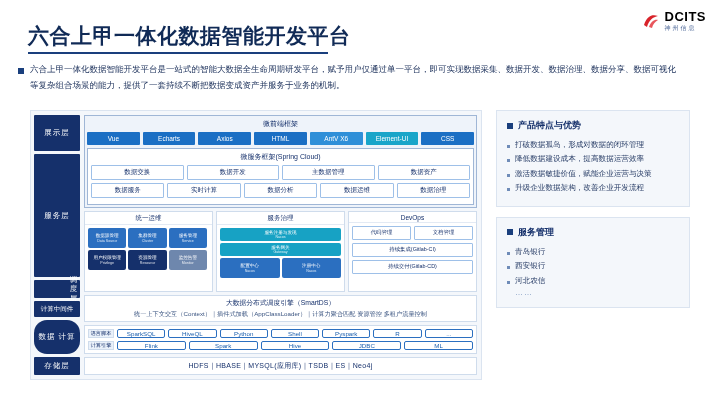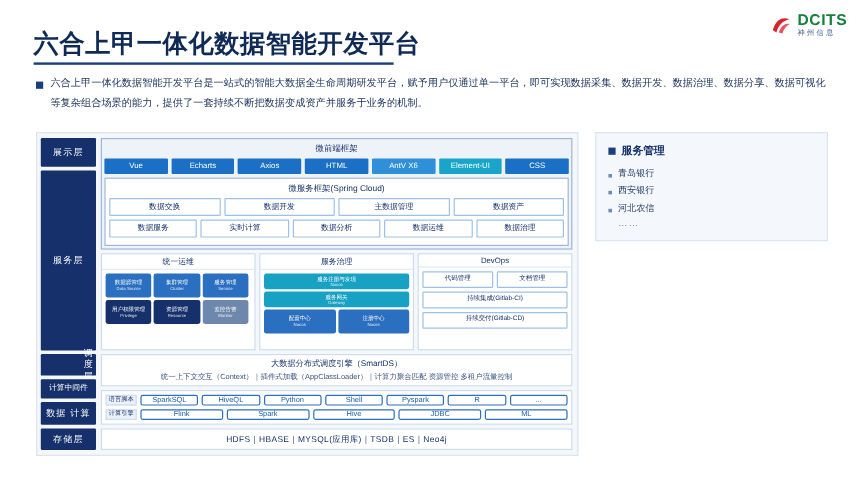--- a/index.html
+++ b/index.html
@@ -11,52 +11,52 @@
     color:#1b2a5e;
     overflow:hidden;
   }
   .page { position:relative; width:720px; height:405px; }
 
   
   .brand { position:absolute; right:14px; top:10px; display:flex; align-items:center; gap:5px; }
   .brand-mark { width:18px; height:18px; position:relative; }
   .brand-mark svg { display:block; }
   .brand-text { line-height:1; }
-  .brand-en { font-size:13px; font-weight:bold; color:#15803d; letter-spacing:.5px; }
+  .brand-en { font-size:13px; font-weight:bold; color:#000000; letter-spacing:.5px; }
   .brand-cn { font-size:6px; color:#3d5a8f; letter-spacing:2px; margin-top:2px; }
 
   
   .title {
     position:absolute; left:28px; top:22px;
     font-size:21px; font-weight:bold; color:#102a56; letter-spacing:.5px;
   }
   .title-rule { position:absolute; left:28px; top:52px; width:300px; height:2px; background:#1a3f7d; }
 
   
-  .intro { position:absolute; left:30px; top:62px; width:660px; display:flex; gap:6px; }
+  .intro { position:absolute; left:18px; top:62px; width:660px; display:flex; gap:6px; }
   .intro-bullet { width:6px; height:6px; background:#1a3f7d; margin-top:6px; flex:none; }
   .intro-text { font-size:8.5px; line-height:1.85; color:#22365f; }
 
   
   .diagram {
     position:absolute; left:30px; top:110px; width:452px; height:270px;
     background:#f4f7fb; border:1px solid #dbe4f0;
     display:flex;
   }
   .layer-col { width:52px; flex:none; padding:4px 3px; display:flex; flex-direction:column; gap:3px; }
   .layer {
     background:#15306b; color:#fff; font-size:7.5px; text-align:center;
     display:flex; align-items:center; justify-content:center; letter-spacing:1px;
     border-radius:1px; line-height:1.25; padding:2px;
   }
-  .l-show { height:24px; }
+  .l-show { height:36px; }
   .l-service { flex:1; }
   .l-sched { height:18px;padding-left:36px; }
   .l-mw { height:16px; font-size:6.5px; letter-spacing:0; }
-  .l-compute { height:19px; }
+  .l-compute { height:34px;border-radius:13px; }
   .l-store { height:18px; }
 
   .content-col { flex:1; padding:4px 4px 4px 1px; display:flex; flex-direction:column; gap:3px; }
 
   
   .micro-frame { border:1px solid #9fb6d6; background:#eef3fa; padding:2px; }
   .micro-label { font-size:7px; color:#15306b; text-align:center; padding:1px 0 3px; }
   .chip-row { display:flex; gap:3px; }
   .chip {
     flex:1; height:13px; background:#1b6fc4; color:#fff; font-size:6.5px;
@@ -315,20 +315,32 @@
 
       <div class="store">
         <div class="store-text">HDFS｜HBASE｜MYSQL(应用库)｜TSDB｜ES｜Neo4j</div>
       </div>
 
     </div>
   </div>
 
   <div class="side">
 
+    <div class="side-card">
+      <div class="side-head">
+        <span class="sq"></span>
+        <span class="side-title">产品特点与优势</span>
+      </div>
+      <ul class="side-list">
+        <li>打破数据孤岛，形成对数据的闭环管理</li>
+        <li>降低数据建设成本，提高数据运营效率</li>
+        <li>激活数据敏捷价值，赋能企业运营与决策</li>
+        <li>升级企业数据架构，改善企业开发流程</li>
+      </ul>
+    </div>
 
     <div class="side-card">
       <div class="side-head">
         <span class="sq"></span>
         <span class="side-title">服务管理</span>
       </div>
       <ul class="side-list">
         <li>青岛银行</li>
         <li>西安银行</li>
         <li>河北农信</li>

